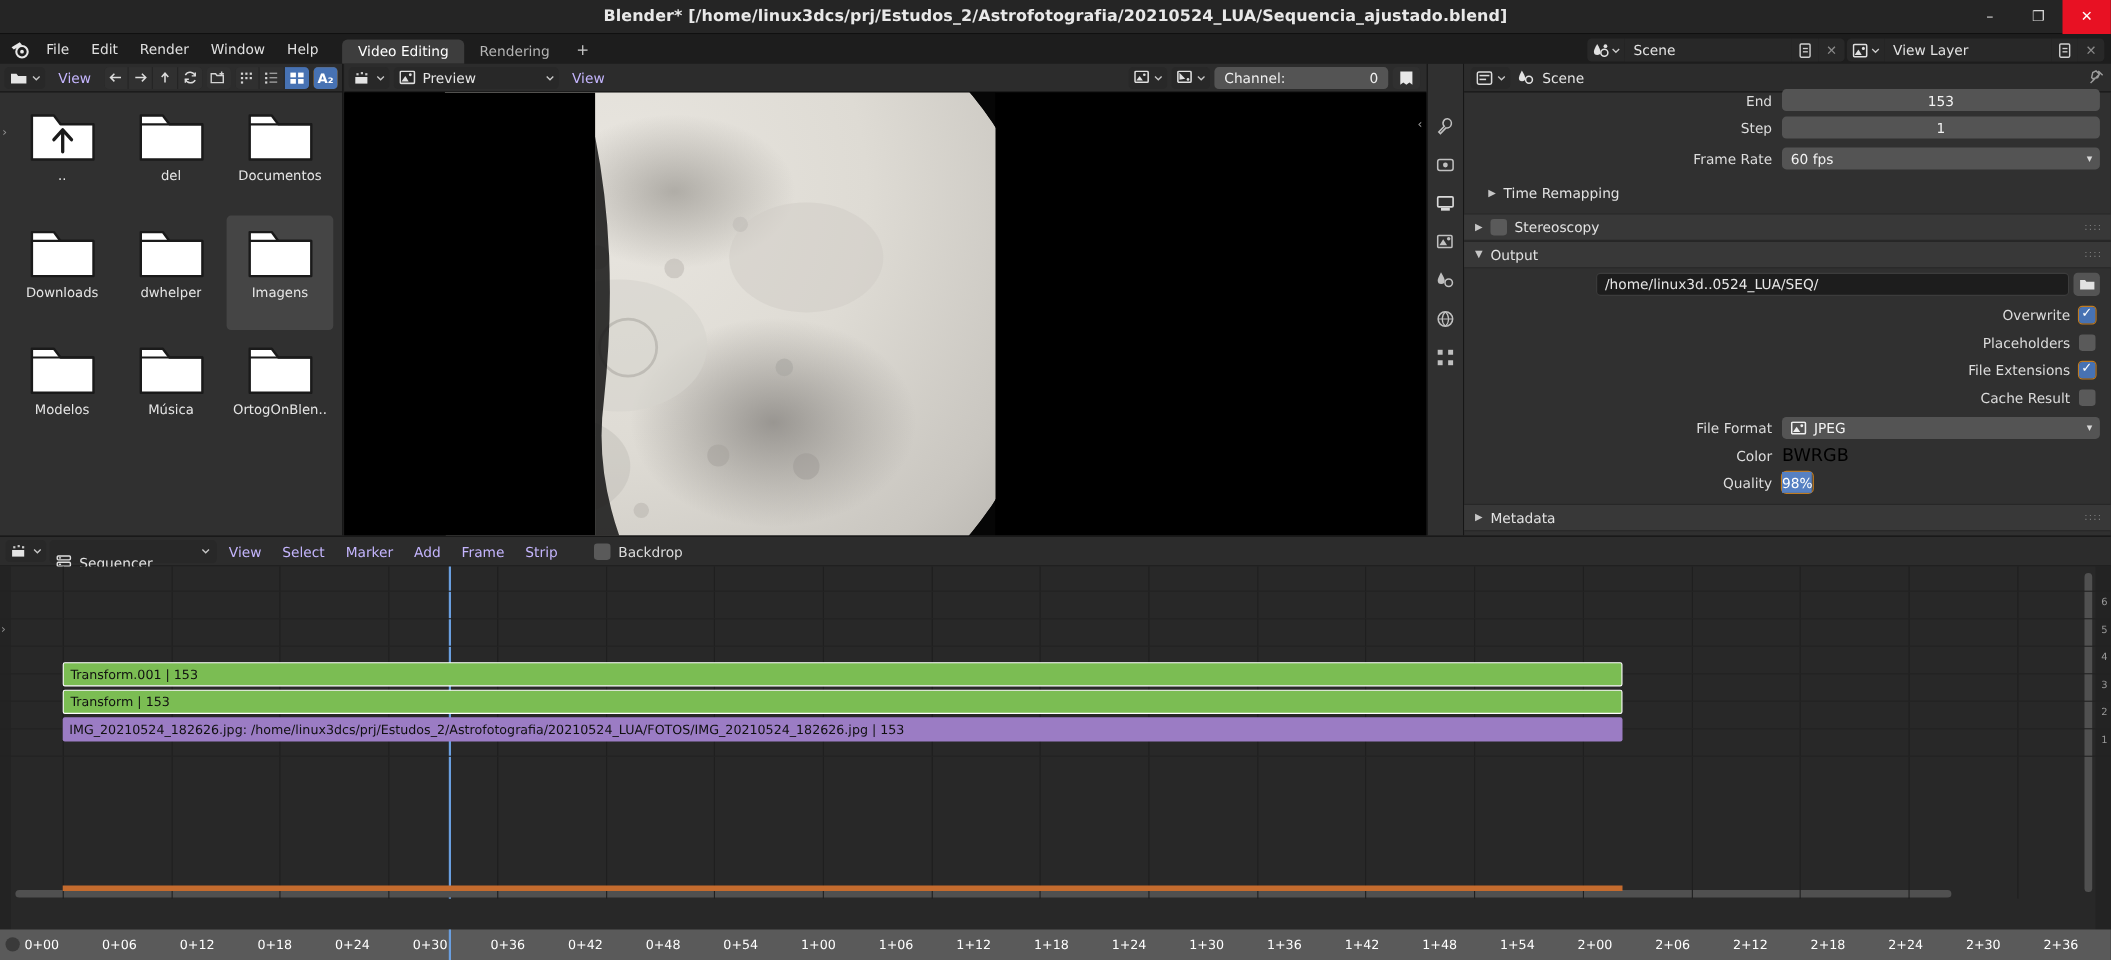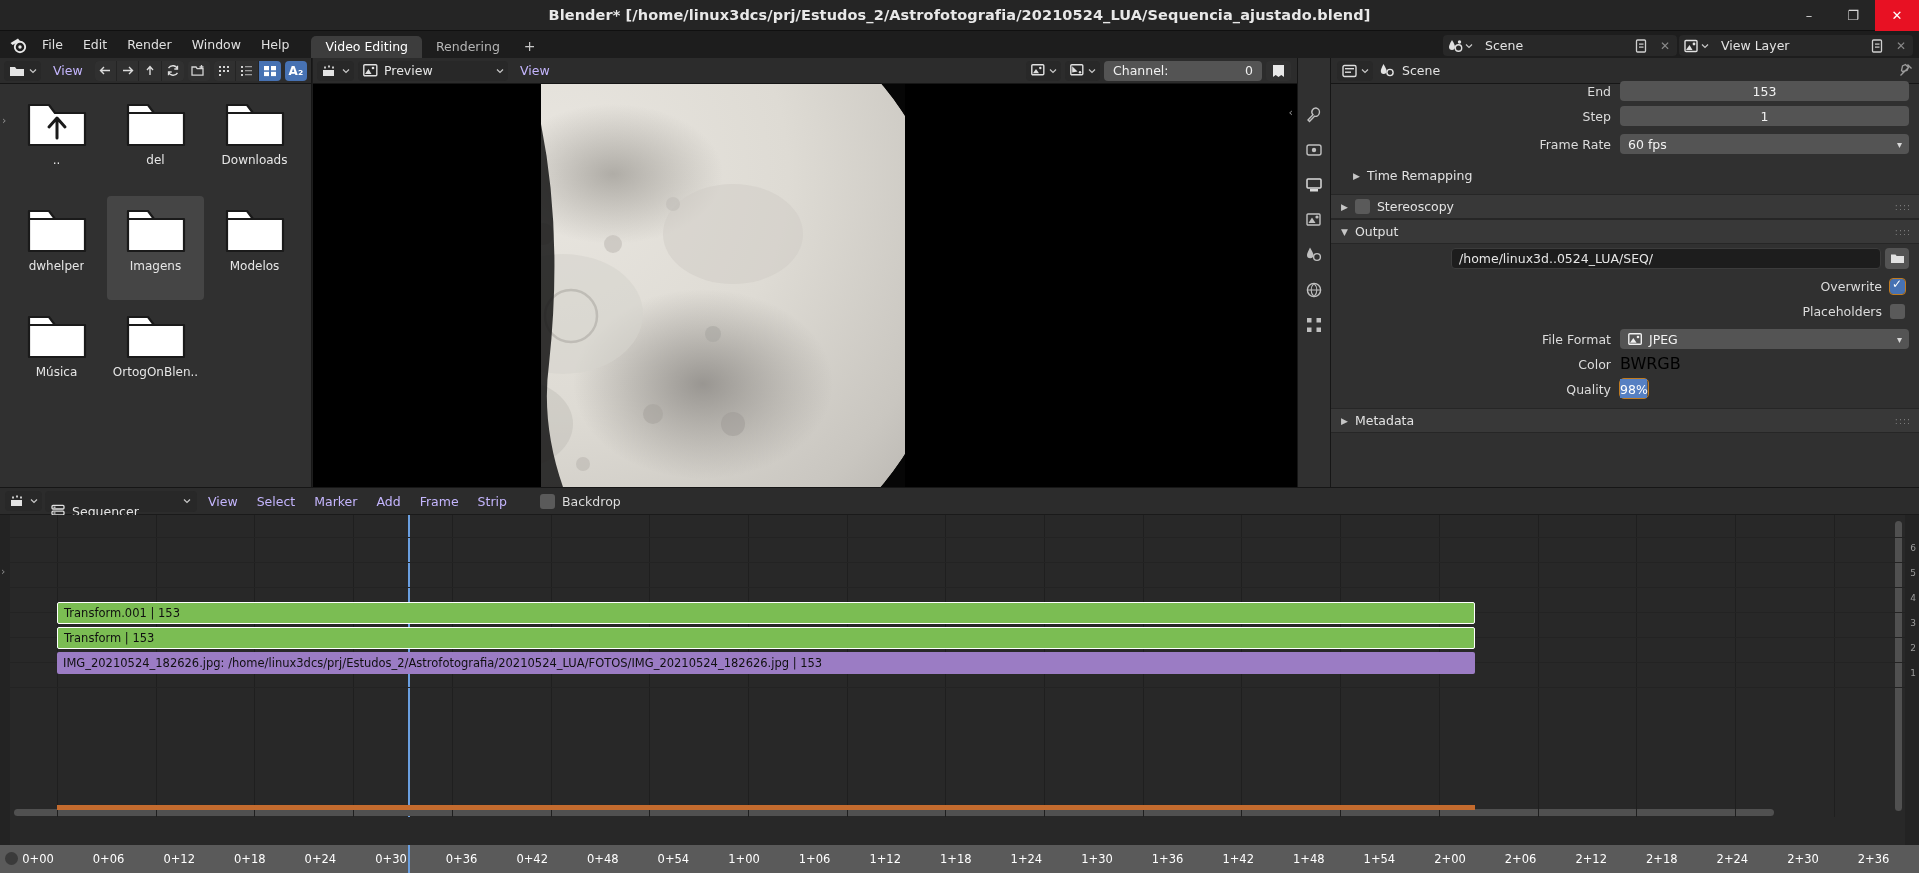--- a/index.html
+++ b/index.html
@@ -393,20 +393,29 @@
           <span class="fb-label">..</span>
         </div>
         <div class="fb-item">
           <span>
             <svg width="62" height="50" viewBox="0 0 62 50">
   <path d="M3 7 h20 l6 8 H59 v32 H3 Z" fill="#fff" stroke="#1a1a1a" stroke-width="2.2" stroke-linejoin="round"></path>
   <path d="M3 15 H59" stroke="#1a1a1a" stroke-width="2"></path>
             </svg>
           </span>
           <span class="fb-label">del</span>
+        </div>
+        <div class="fb-item">
+          <span>
+            <svg width="62" height="50" viewBox="0 0 62 50">
+  <path d="M3 7 h20 l6 8 H59 v32 H3 Z" fill="#fff" stroke="#1a1a1a" stroke-width="2.2" stroke-linejoin="round"></path>
+  <path d="M3 15 H59" stroke="#1a1a1a" stroke-width="2"></path>
+            </svg>
+          </span>
+          <span class="fb-label">Documentos</span>
         </div>
         <div class="fb-item">
           <span>
             <svg width="62" height="50" viewBox="0 0 62 50">
   <path d="M3 7 h20 l6 8 H59 v32 H3 Z" fill="#fff" stroke="#1a1a1a" stroke-width="2.2" stroke-linejoin="round"></path>
   <path d="M3 15 H59" stroke="#1a1a1a" stroke-width="2"></path>
             </svg>
           </span>
           <span class="fb-label">Downloads</span>
         </div>
@@ -692,20 +701,28 @@
 
       <div style="margin-top:6px;" id="pr-checks">
           <div class="cbrow">
             <span class="cl">Overwrite</span>
             <span class="checkbox on"></span>
           </div>
           <div class="cbrow">
             <span class="cl">Placeholders</span>
             <span class="checkbox"></span>
           </div>
+          <div class="cbrow">
+            <span class="cl">File Extensions</span>
+            <span class="checkbox on"></span>
+          </div>
+          <div class="cbrow">
+            <span class="cl">Cache Result</span>
+            <span class="checkbox"></span>
+          </div>
         </div>
 
       <div class="prow" style="margin-top:6px;">
         <span class="plabel">File Format</span>
         <span class="pctrl">
           <span class="pfield dropdown" style="gap:6px;">
             <svg width="15" height="13" viewBox="0 0 15 13">
                 <rect x="0.8" y="0.8" width="12.5" height="10.5" rx="1" fill="none" stroke="#f0f0f0" stroke-width="1.4"></rect>
                 <path d="M2 9.8 L5.3 5 L8.6 9.8 Z" fill="#f0f0f0"></path>
                 <circle cx="10" cy="4" r="1.3" fill="#f0f0f0"></circle>

